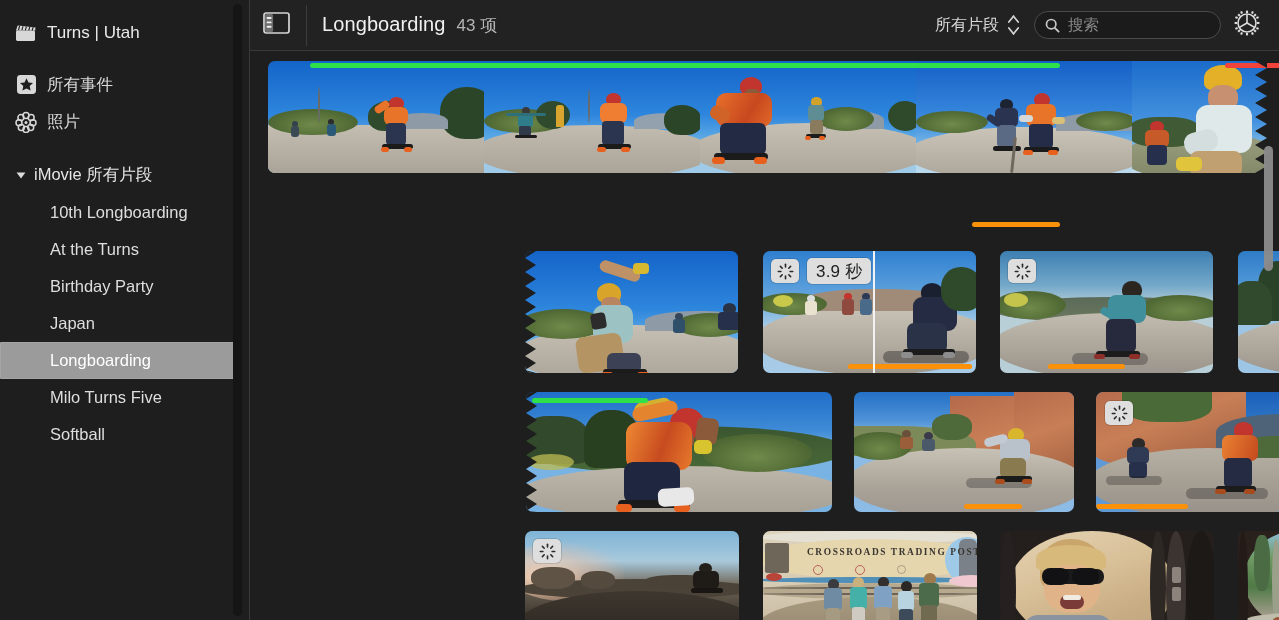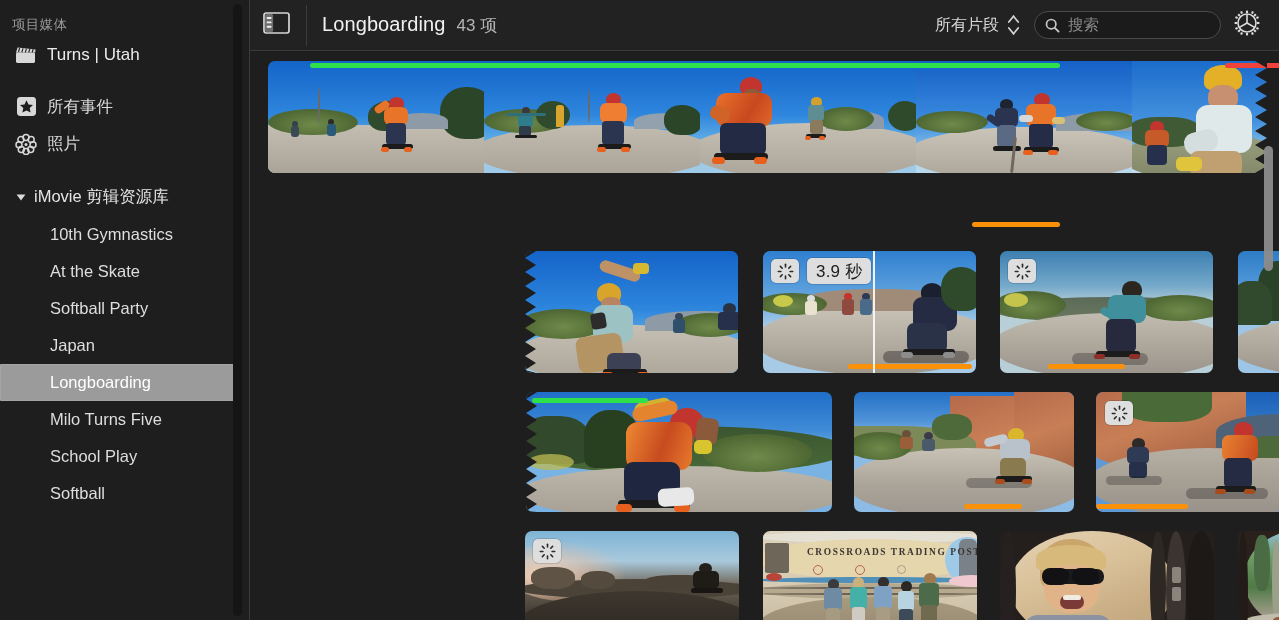--- a/index.html
+++ b/index.html
@@ -160,21 +160,20 @@
   .blob { position:absolute; border-radius:50%; }
 </style>
 </head>
 <body>
 
 <div id="app">
 
   <div id="sidebar">
     <div class="sb-sp-a"></div>
 
-    <div class="side-section-title">项目媒体</div>
 
     <div class="side-row project">
       <span class="ico">
         <svg width="22" height="18" viewBox="0 0 22 18">
           <rect x="1" y="6.5" width="19" height="10.5" rx="1.4" fill="#d8d8d8"></rect>
           <path d="M1 6.5 L2.6 1.6 L20.5 3.4 L20.2 6.5 Z" fill="#d8d8d8"></path>
           <path d="M4.6 2 L3.5 6.0" stroke="#1e1e1e" stroke-width="1.1"></path>
           <path d="M8.0 2.4 L6.9 6.2" stroke="#1e1e1e" stroke-width="1.1"></path>
           <path d="M11.4 2.7 L10.3 6.3" stroke="#1e1e1e" stroke-width="1.1"></path>
           <path d="M14.8 3.0 L13.7 6.4" stroke="#1e1e1e" stroke-width="1.1"></path>
@@ -217,43 +216,40 @@
     </div>
 
     <div class="sb-sp-c"></div>
 
     <div class="lib-header">
       <span class="disc">
         <svg width="12" height="12" viewBox="0 0 12 12">
             <path d="M1.6 3.6 L10.4 3.6 L6 9.4 Z" fill="#dcdcdc"></path>
           </svg>
       </span>
-      <span>iMovie 剪辑资源库</span>
+      <span>iMovie 所有片段</span>
     </div>
 
     <div class="lib-item">
-        <span>10th Gymnastics</span>
+        <span>10th Longboarding</span>
       </div>
     <div class="lib-item">
-        <span>At the Skate</span>
+        <span>At the Turns</span>
       </div>
     <div class="lib-item">
-        <span>Softball Party</span>
+        <span>Birthday Party</span>
       </div>
     <div class="lib-item">
         <span>Japan</span>
       </div>
     <div class="lib-item selected">
         <span>Longboarding</span>
       </div>
     <div class="lib-item">
         <span>Milo Turns Five</span>
-      </div>
-    <div class="lib-item">
-        <span>School Play</span>
       </div>
     <div class="lib-item">
         <span>Softball</span>
       </div>
 
     <div id="sb-scroll-track">
       <div id="sb-scroll-thumb"></div>
     </div>
     <div id="divider"></div>
   </div>

